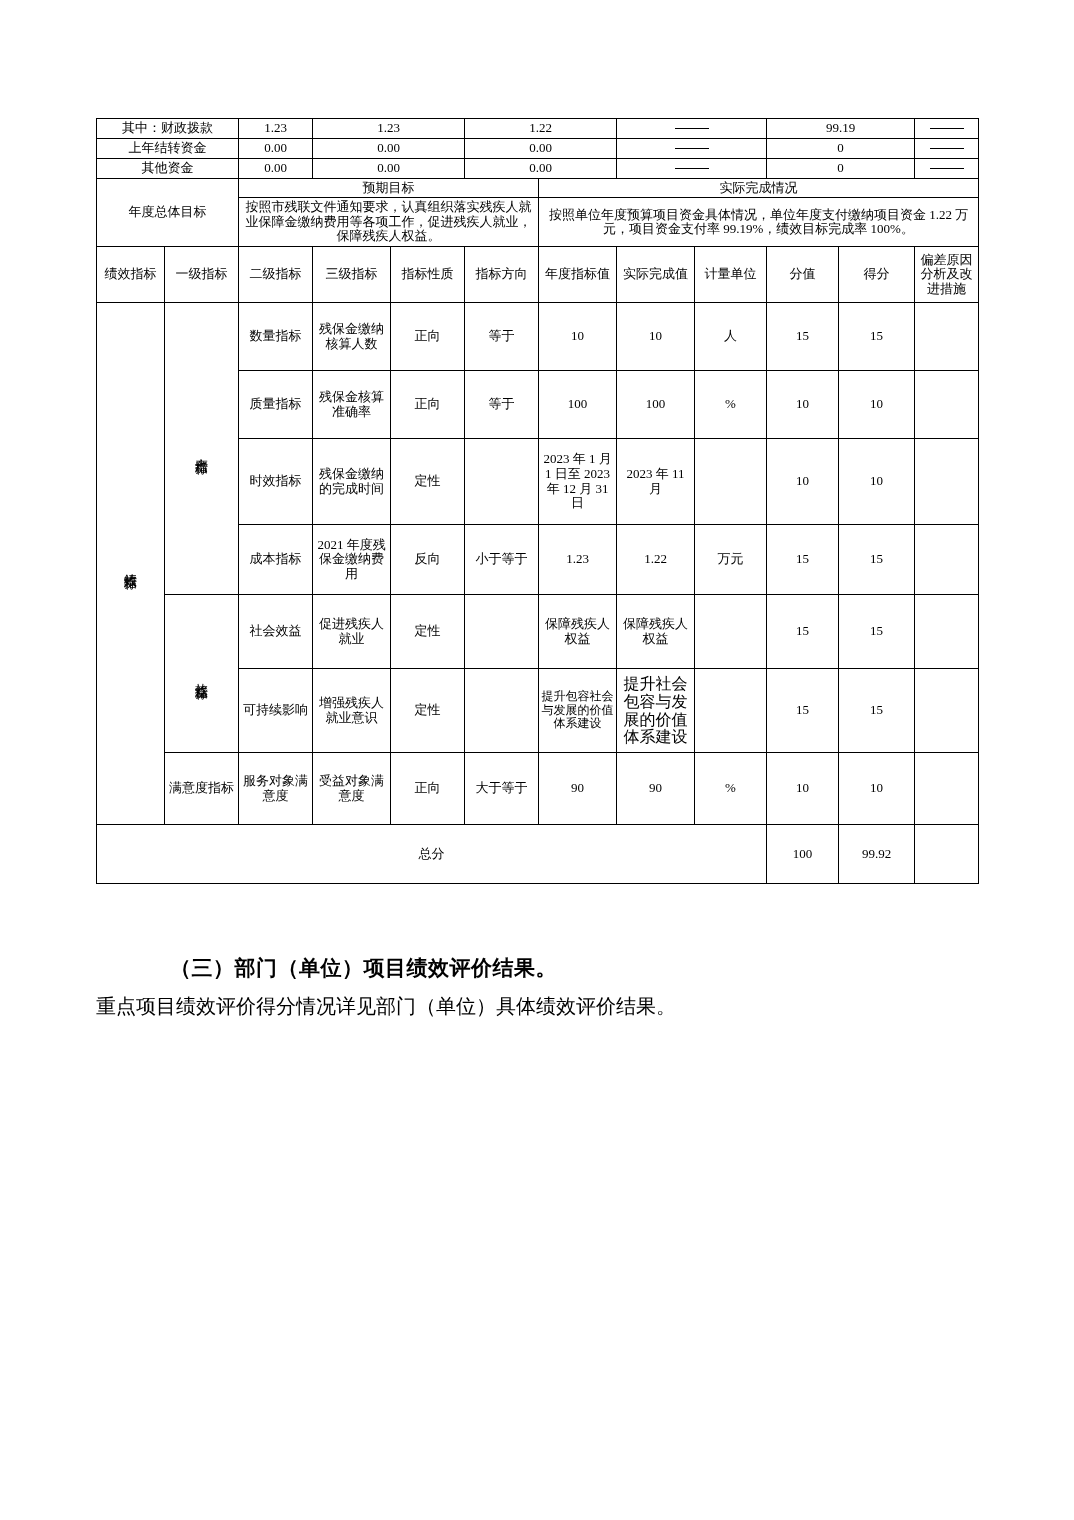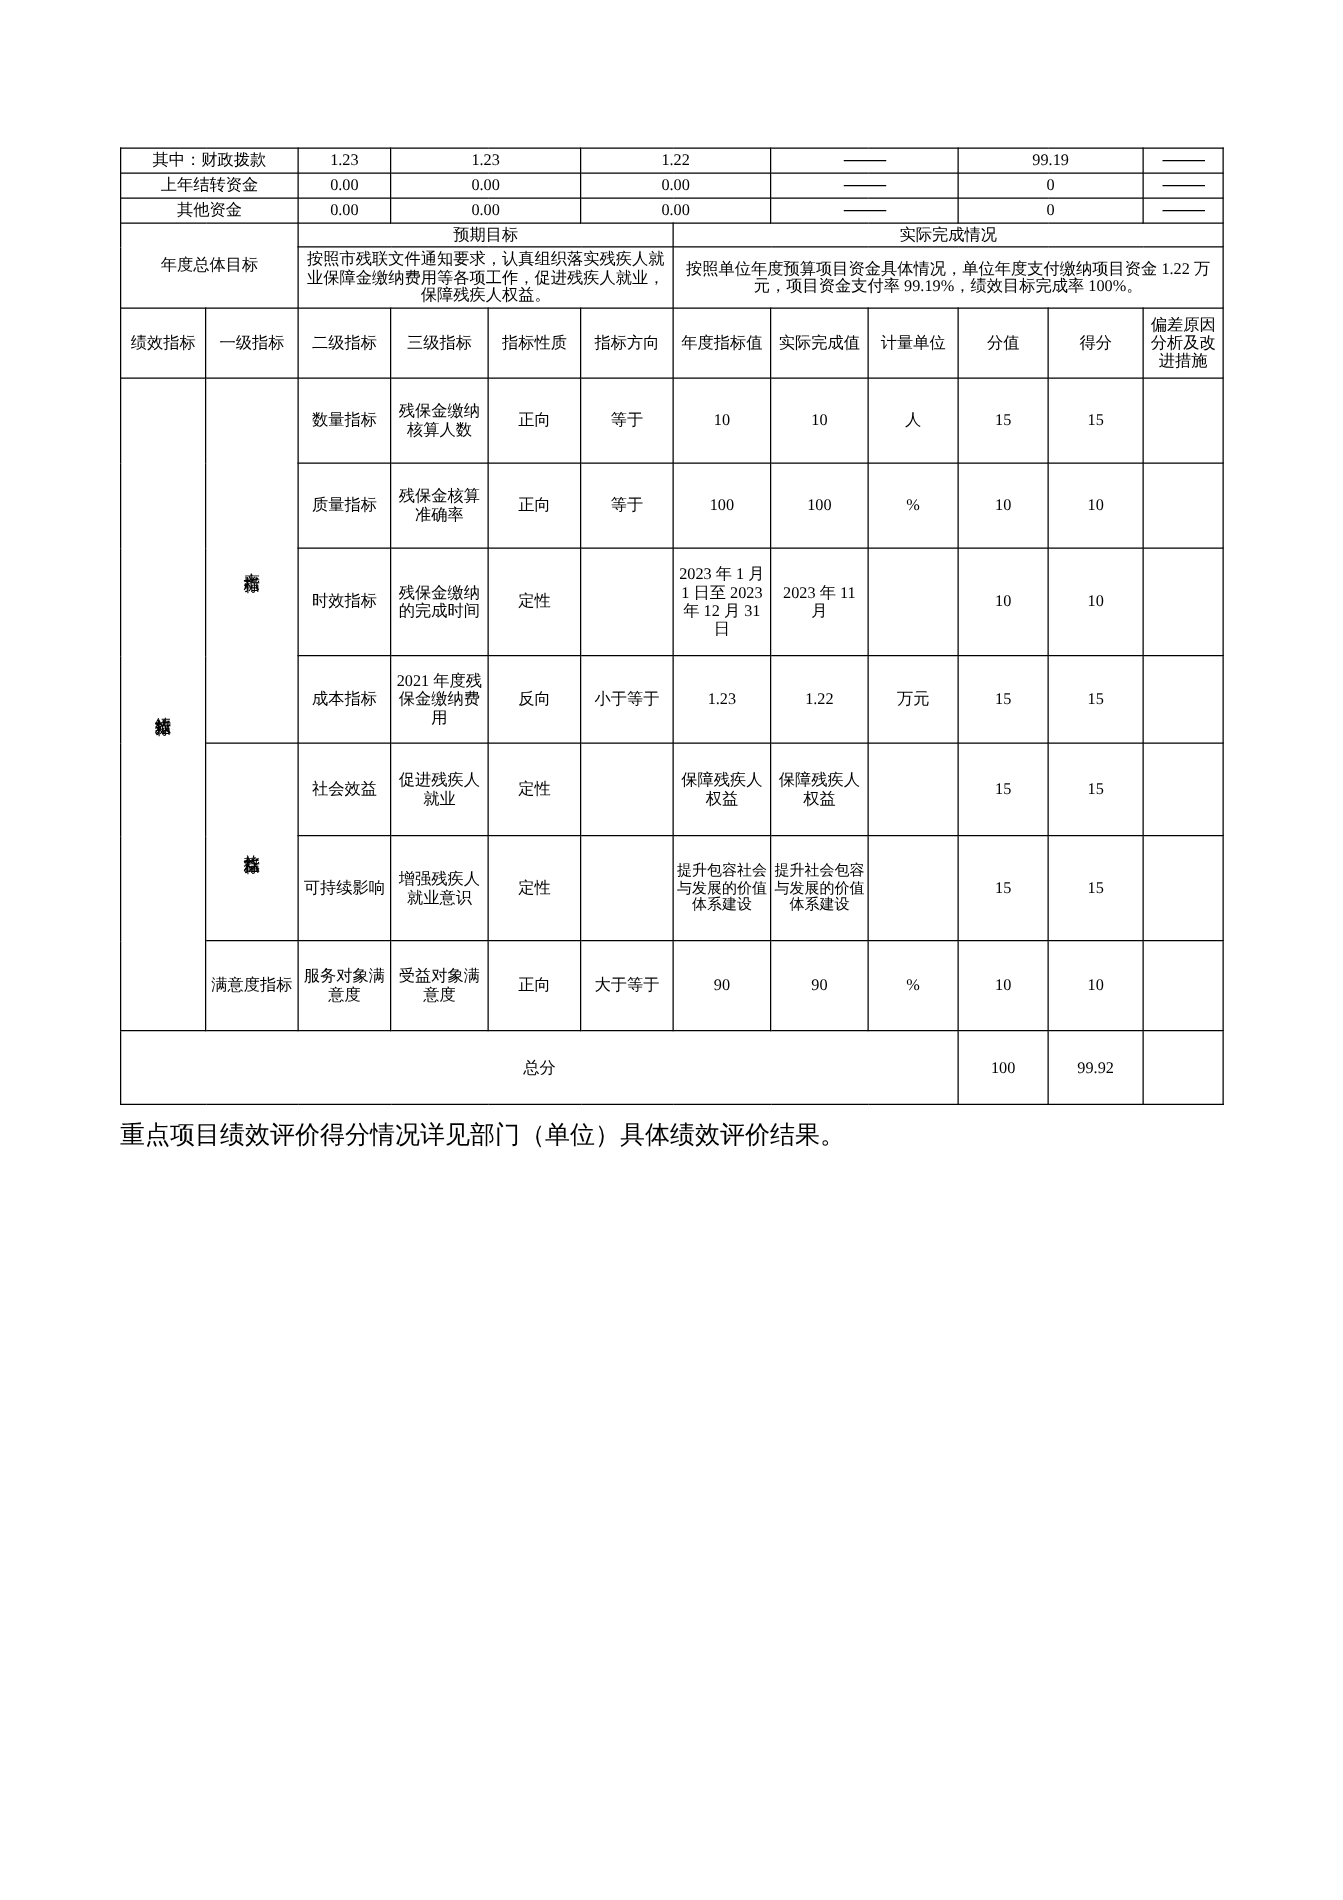--- a/index.html
+++ b/index.html
@@ -261,21 +261,21 @@
       <td class="num">15</td>
       <td></td>
     </tr>
 
     <tr style="height:84px">
       <td>可持续影响</td>
       <td>增强残疾人就业意识</td>
       <td>定性</td>
       <td></td>
       <td class="tight" style="font-size:12px">提升包容社会与发展的价值体系建设</td>
-      <td class="tight" style="font-size:12px">提升社会包容与发展的价值体系建设</td>
+      <td class="tight" style="font-size:16px">提升社会包容与发展的价值体系建设</td>
       <td></td>
       <td class="num">15</td>
       <td class="num">15</td>
       <td></td>
     </tr>
 
     <tr style="height:72px">
       <td>
         <span class="celltxt">满意度指标</span>
       </td>
@@ -293,16 +293,17 @@
 
     <tr class="total-row">
       <td colspan="9">总分</td>
       <td class="num">100</td>
       <td class="num">99.92</td>
       <td></td>
     </tr>
   </tbody>
     </table>
 
+  <h3 class="section">（三）部门（单位）项目绩效评价结果。</h3>
 
   <p class="para" style="margin-top:4px">重点项目绩效评价得分情况详见部门（单位）具体绩效评价结果。</p>
 
 </div>
 
 </body></html>

